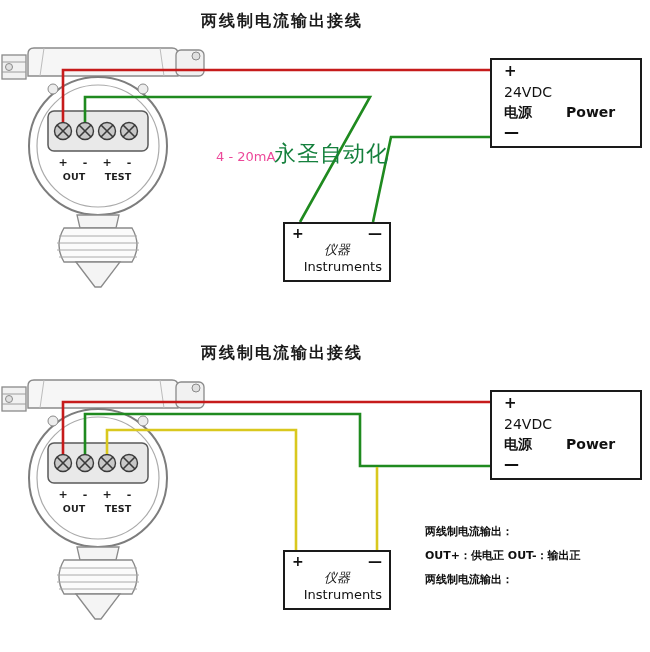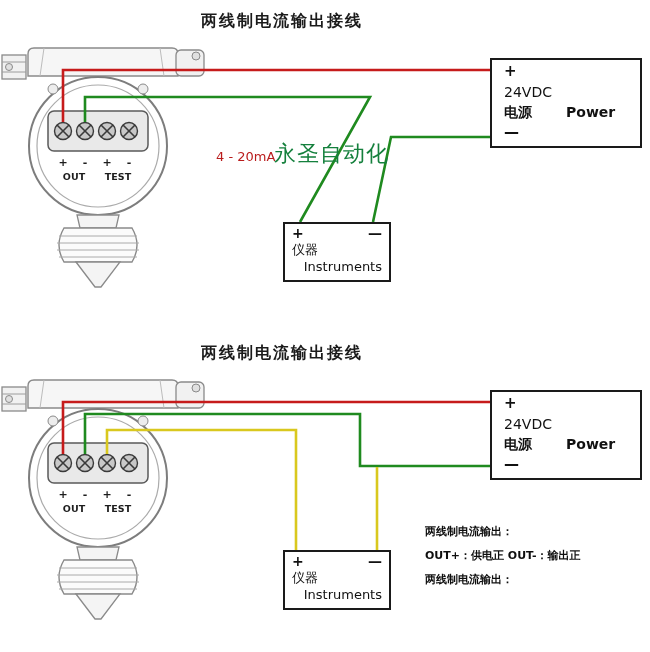--- a/index.html
+++ b/index.html
@@ -19,23 +19,23 @@
     display:flex;flex-direction:column;justify-content:space-between;
     font-size:14px;line-height:1.15;color:#111;
   }
   .pb-sign{font-size:15px;font-weight:bold;}
   .pb-row{display:flex;gap:34px;font-weight:bold;}
   .instrbox{
     position:absolute;left:283px;width:108px;height:60px;box-sizing:border-box;
     border:2px solid #1a1a1a;background:#fff;padding:2px 7px;color:#111;
   }
   .ib-top{display:flex;justify-content:space-between;font-size:14px;font-weight:bold;line-height:1;}
-  .ib-cn{font-size:13px;margin-top:1px;}
+  .ib-cn{text-align:center;font-size:13px;margin-top:1px;font-style:italic;}
   .ib-en{text-align:right;font-size:13px;}
-  .current-label{position:absolute;left:216px;top:149px;font-size:13px;color:#b91c1c;}
+  .current-label{position:absolute;left:216px;top:149px;font-size:13px;color:#ec4899;}
   .watermark{position:absolute;left:274px;top:139px;font-size:22px;color:#15803d;letter-spacing:1px;}
   .notes{position:absolute;left:425px;top:520px;width:222px;font-size:11px;font-weight:bold;line-height:24px;color:#0e0e0e;}
 </style>
 </head>
 <body>
 
 <div class="page">
 
   <svg width="650" height="652" viewBox="0 0 650 652">
     <defs>

